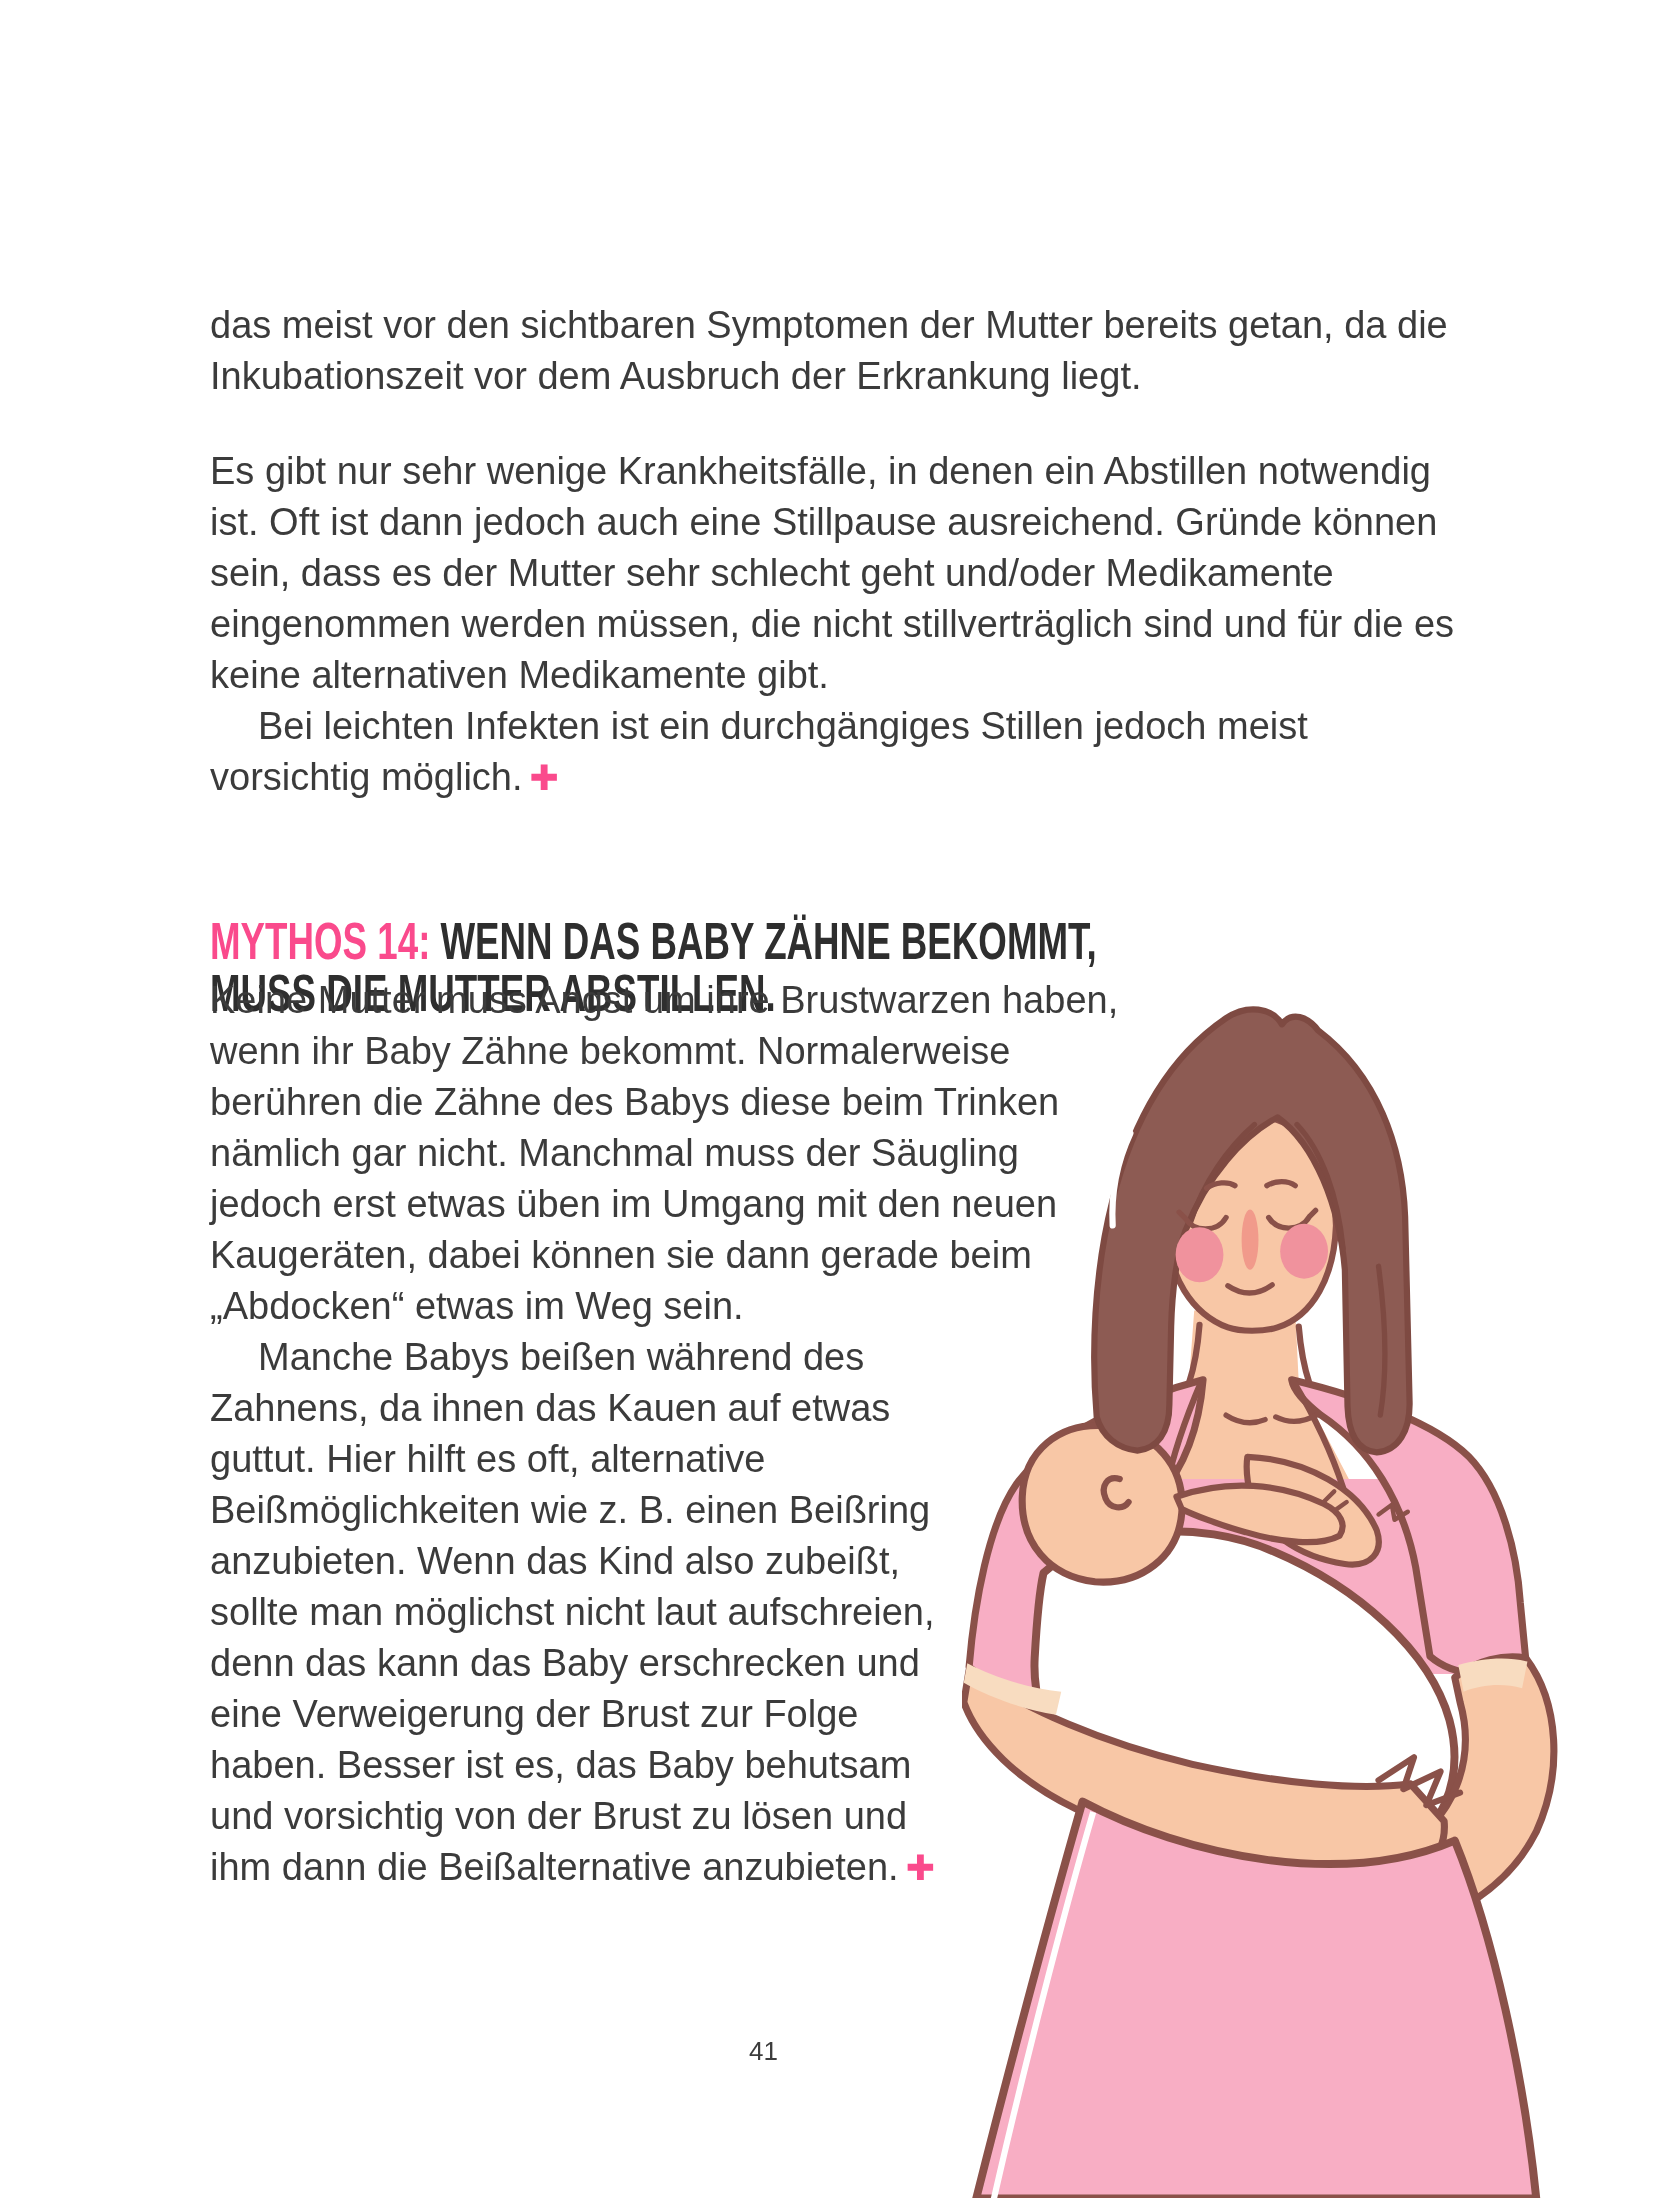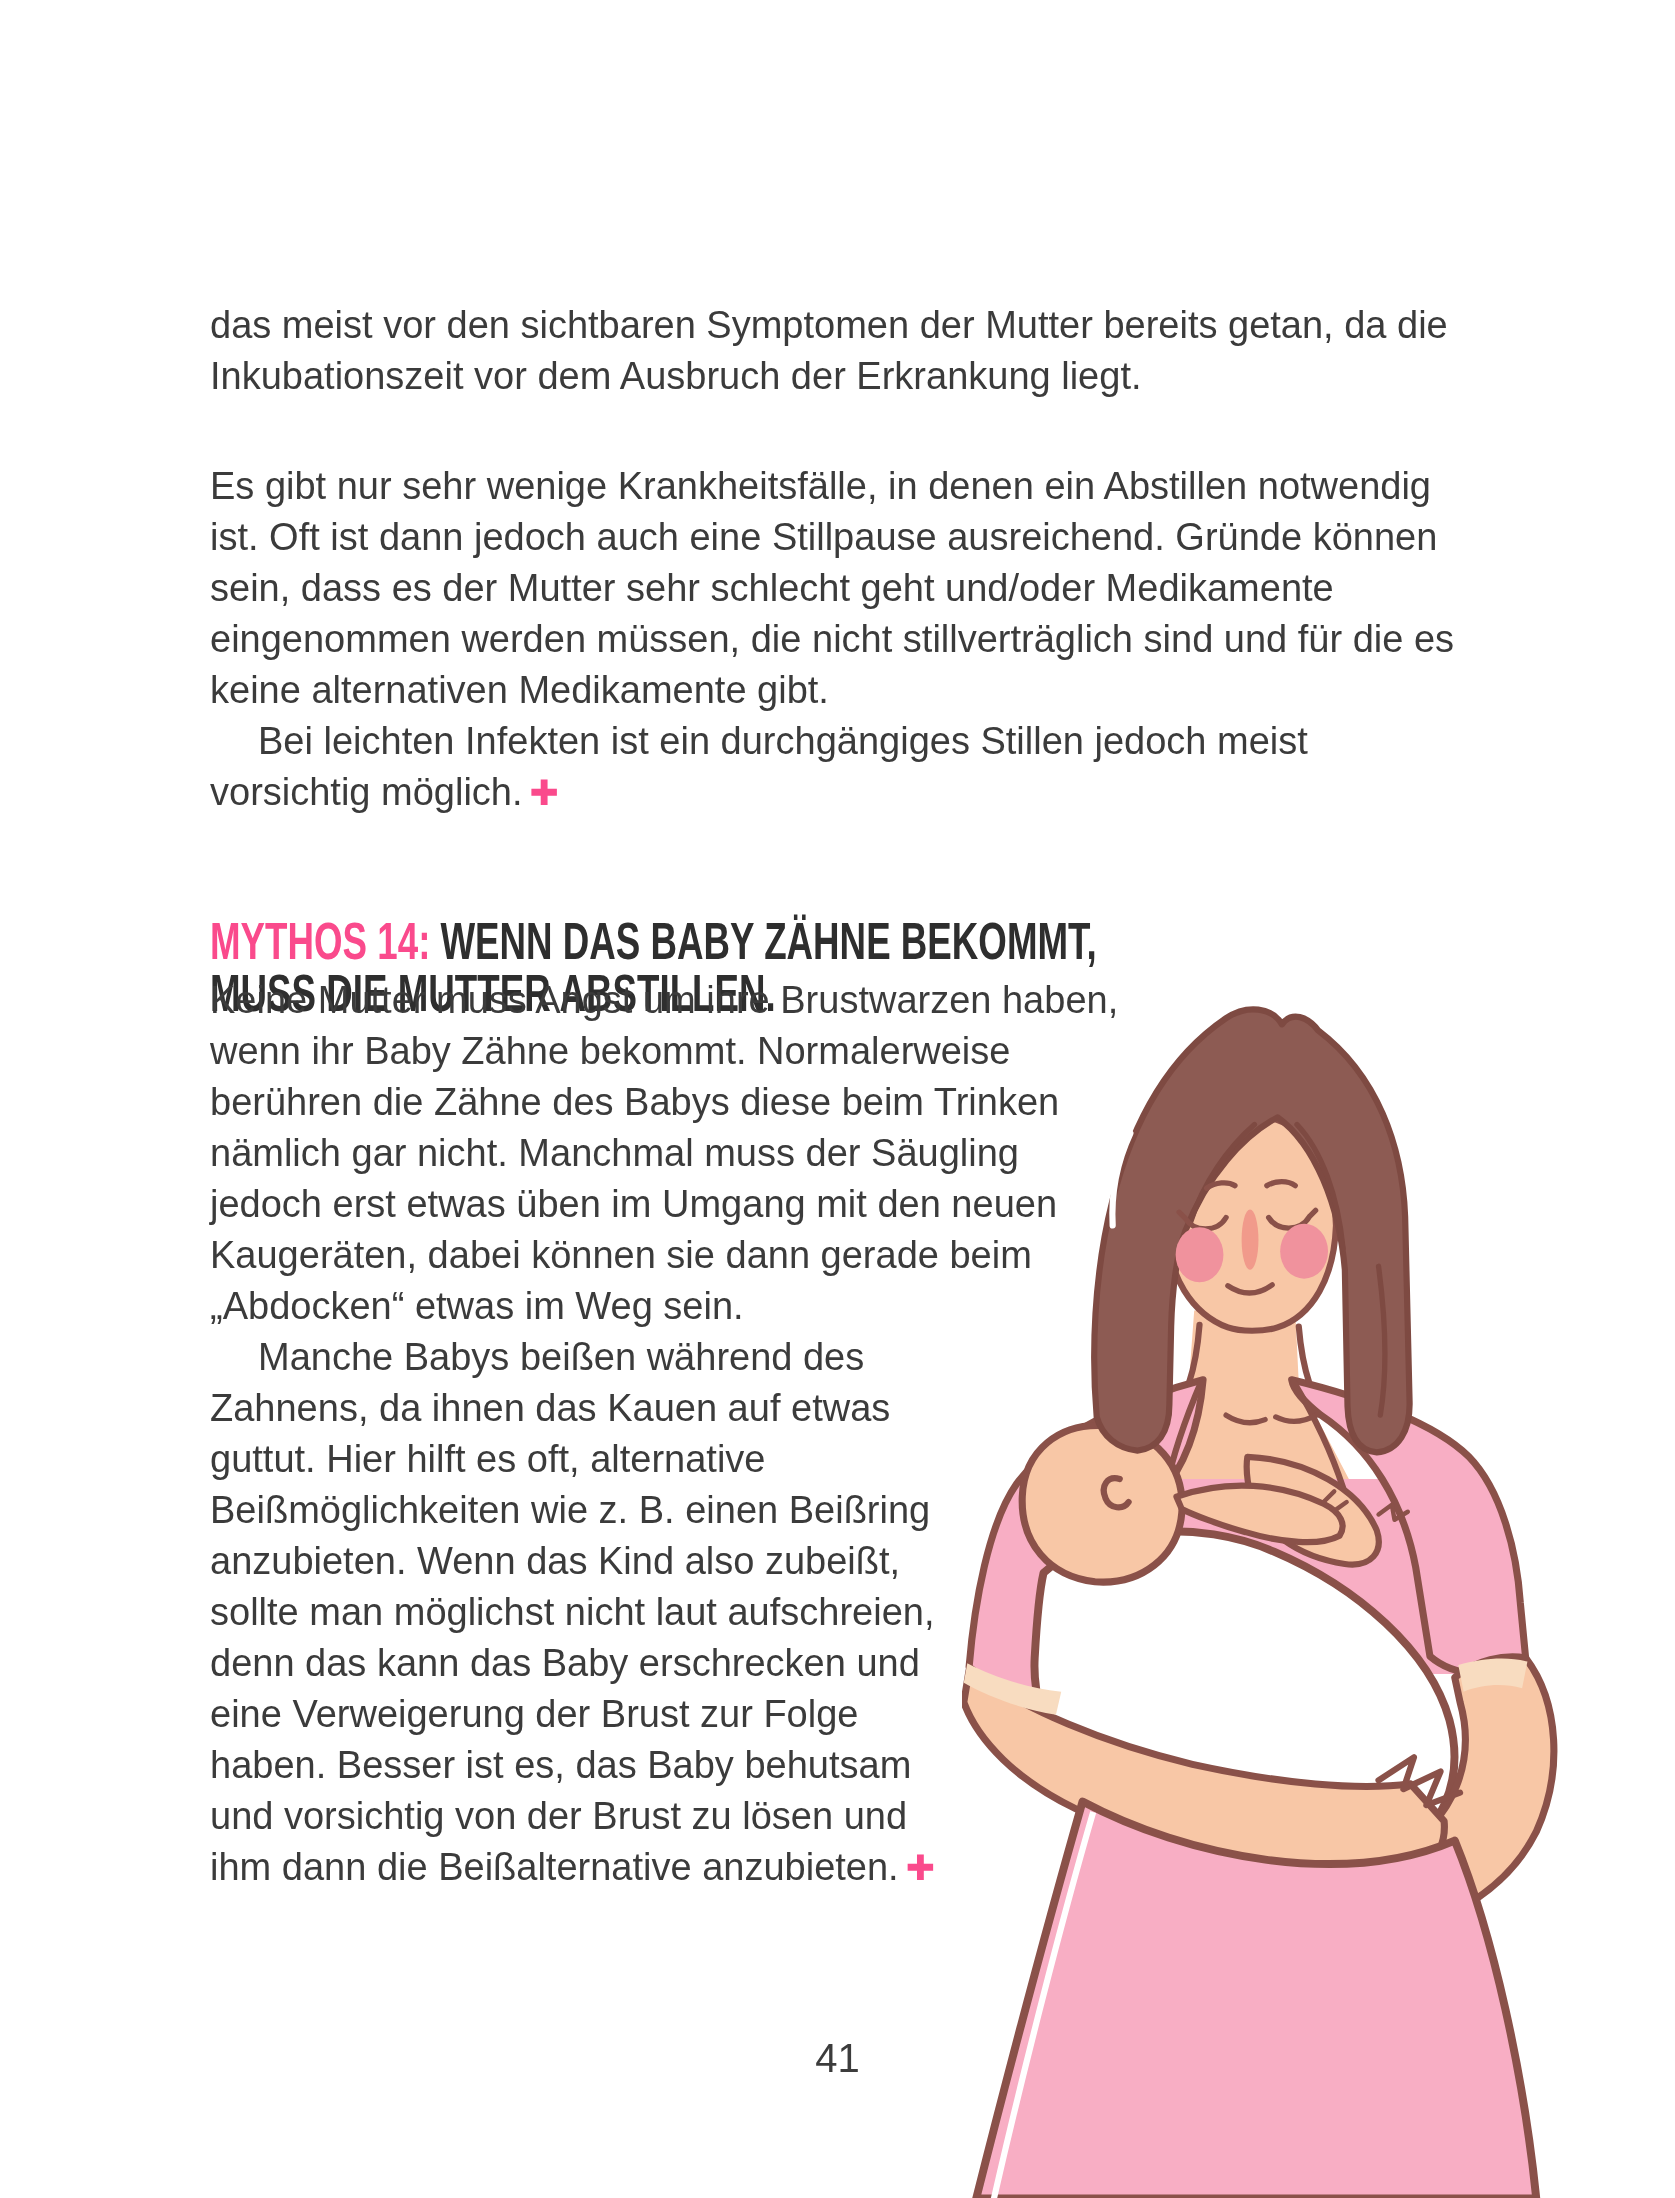--- a/index.html
+++ b/index.html
@@ -32,36 +32,35 @@
     line-height:52px;
     color:#2e2e2e;
     transform:scaleX(0.72);
     transform-origin:0 0;
     white-space:nowrap;
   }
   .heading .pink{color:#fa4a8c;margin-right:14px;}
   .float-step-a{float:right;width:326px;height:357px;}
   .float-step-b{float:right;clear:right;width:505px;height:1064px;}
   .pagenum{
-    font-size:40px;
+    font-size:26px;
     color:#3c3c3c;
-    text-align:center;
   }
   svg .ln{fill:none;stroke:#8a5149;stroke-linecap:round;stroke-linejoin:round;}
 </style>
 </head>
 <body>
 
 <div class="page">
 
   <div class="abs bodytext" style="left:210px;top:300px;width:1255px;">
     <p>das meist vor den sichtbaren Symptomen der Mutter bereits getan, da die Inkubationszeit vor dem Ausbruch der Erkrankung liegt.</p>
   </div>
 
-  <div class="abs bodytext" style="left:210px;top:461px;width:1255px;">
+  <div class="abs bodytext" style="left:210px;top:446px;width:1255px;">
     <p>Es gibt nur sehr wenige Krankheitsfälle, in denen ein Abstillen notwendig ist. Oft ist dann jedoch auch eine Stillpause ausreichend. Gründe können sein, dass es der Mutter sehr schlecht geht und/oder Medikamente eingenommen werden müssen, die nicht stillverträglich sind und für die es keine alternativen Medikamente gibt.</p>
     <p class="indent"><span>Bei leichten Infekten ist ein durchgängiges Stillen jedoch meist vorsichtig möglich.</span><span class="plus">✚</span></p>
   </div>
 
   <div class="abs" style="left:210px;top:916px;width:1454px;">
     <div class="heading">
       <span class="pink">MYTHOS 14:</span><span>WENN DAS BABY ZÄHNE BEKOMMT,</span>
     </div>
     <div class="heading">
       <span>MUSS DIE MUTTER ABSTILLEN.</span>

